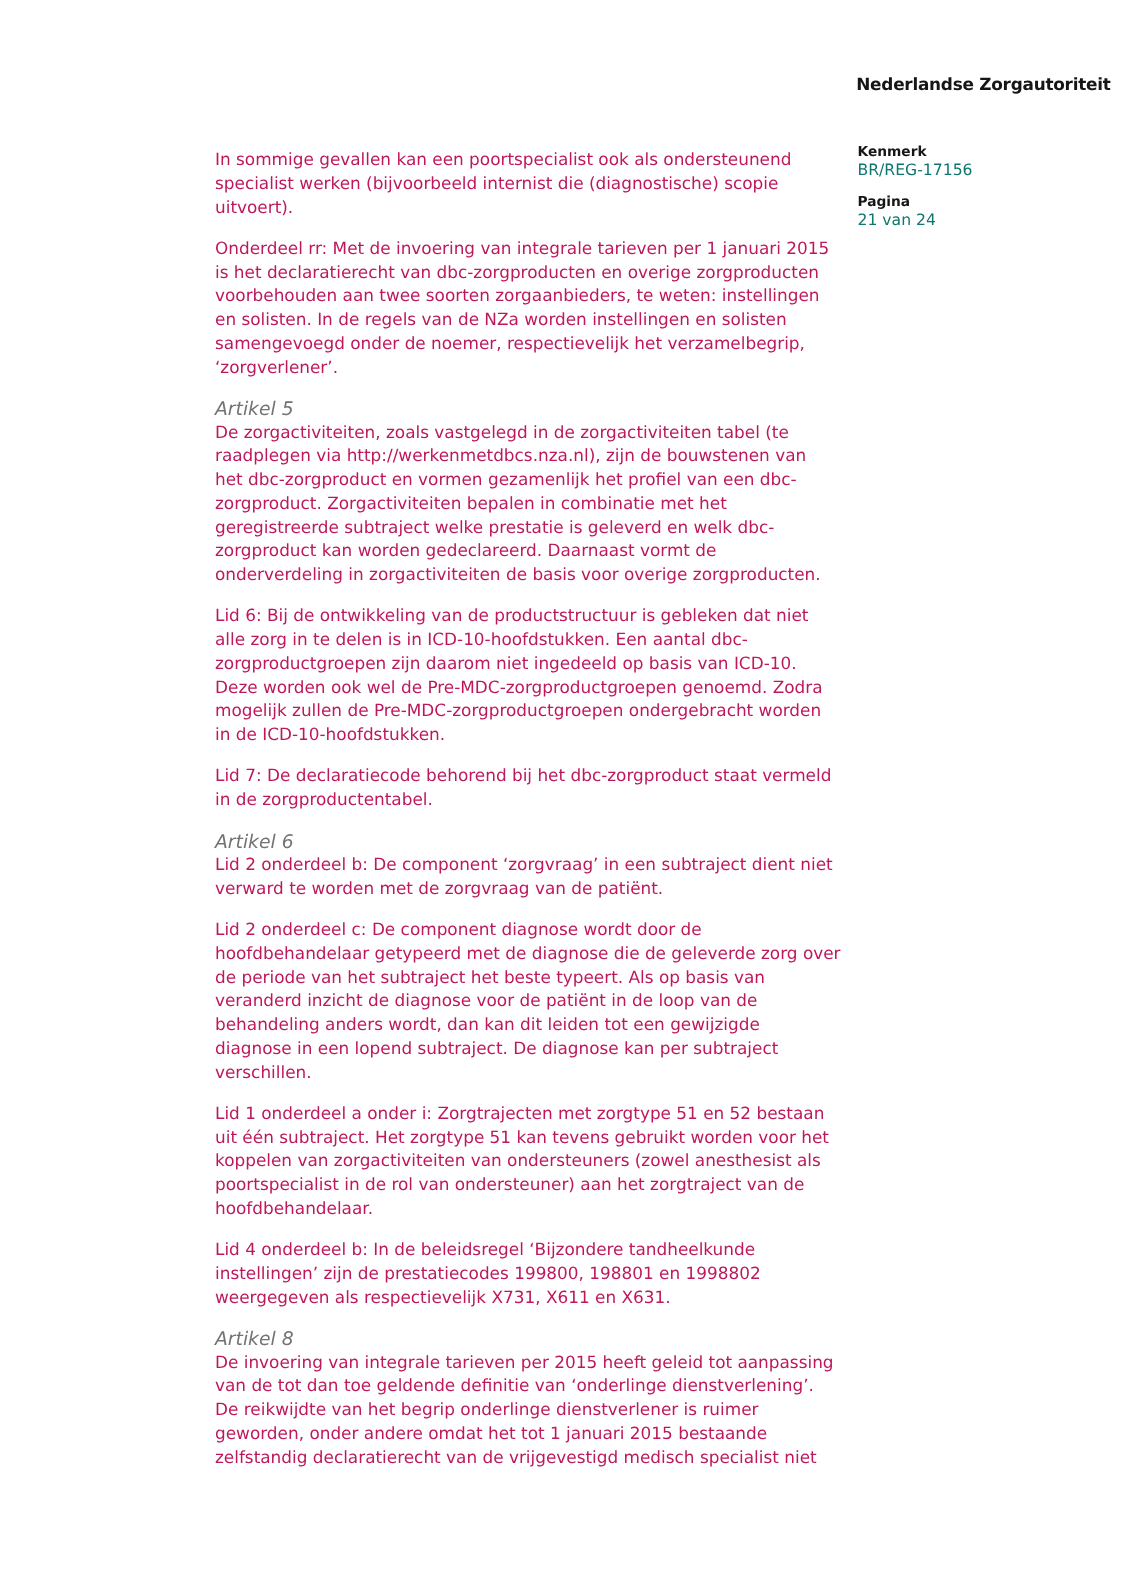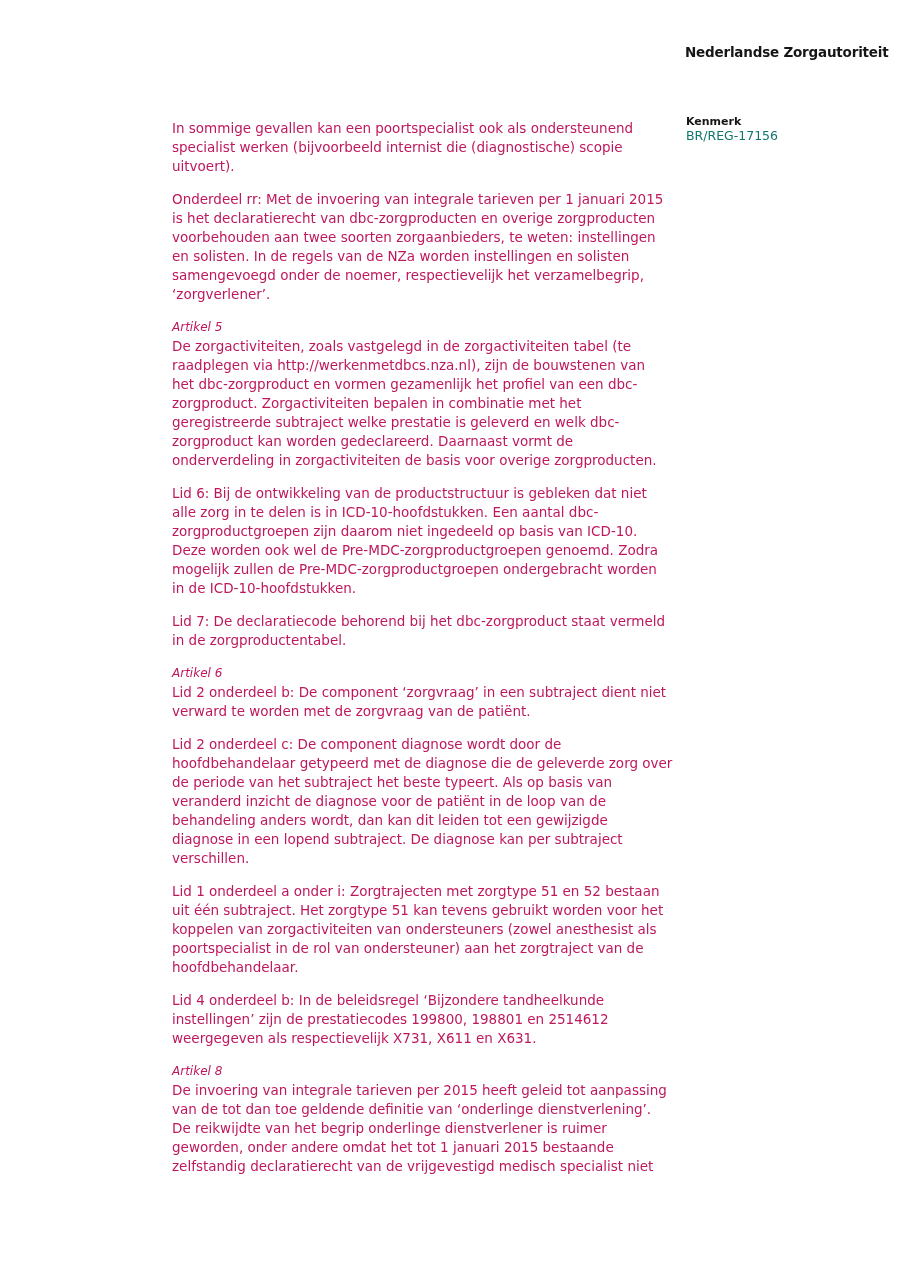--- a/index.html
+++ b/index.html
@@ -16,21 +16,21 @@
     overflow: hidden;
   }
   .page {
     position: absolute;
     inset: 0;
     background: #ffffff;
   }
   .brand {
     position: absolute;
     left: 685px;
-    top: 44px;
+    top: 60px;
     font-size: 13.5px;
     font-weight: bold;
     letter-spacing: -0.2px;
     color: #161616;
     white-space: nowrap;
   }
   .meta-block {
     position: absolute;
     left: 686px;
     top: 115px;
@@ -58,39 +58,43 @@
     width: 516px;
   }
   .para {
     font-size: 13.5px;
     line-height: 19px;
     margin: 0 0 14px 0;
     white-space: pre-line;
     color: #be185d;
   }
   .heading {
-    font-size: 12px;
+    font-size: 15px;
     line-height: 19px;
     font-style: italic;
     margin: 0;
     white-space: pre-line;
-    color: #be185d;
+    color: #737373;
   }
 </style>
 </head>
 <body>
 
 <div class="page">
 
   <div class="brand">Nederlandse Zorgautoriteit</div>
 
   <div class="meta-block">
     <div class="meta-field">
       <div class="meta-label">Kenmerk</div>
       <div class="meta-value">BR/REG-17156</div>
+    </div>
+    <div class="meta-field">
+      <div class="meta-label">Pagina</div>
+      <div class="meta-value">21 van 24</div>
     </div>
   </div>
 
   <div class="body-column">
     <div class="para">In sommige gevallen kan een poortspecialist ook als ondersteunend
 specialist werken (bijvoorbeeld internist die (diagnostische) scopie
 uitvoert).</div>
     <div class="para">Onderdeel rr: Met de invoering van integrale tarieven per 1 januari 2015
 is het declaratierecht van dbc-zorgproducten en overige zorgproducten
 voorbehouden aan twee soorten zorgaanbieders, te weten: instellingen
@@ -122,21 +126,21 @@
 veranderd inzicht de diagnose voor de patiënt in de loop van de
 behandeling anders wordt, dan kan dit leiden tot een gewijzigde
 diagnose in een lopend subtraject. De diagnose kan per subtraject
 verschillen.</div>
     <div class="para">Lid 1 onderdeel a onder i: Zorgtrajecten met zorgtype 51 en 52 bestaan
 uit één subtraject. Het zorgtype 51 kan tevens gebruikt worden voor het
 koppelen van zorgactiviteiten van ondersteuners (zowel anesthesist als
 poortspecialist in de rol van ondersteuner) aan het zorgtraject van de
 hoofdbehandelaar.</div>
     <div class="para">Lid 4 onderdeel b: In de beleidsregel ‘Bijzondere tandheelkunde
-instellingen’ zijn de prestatiecodes 199800, 198801 en 2514612
+instellingen’ zijn de prestatiecodes 199800, 198801 en 1998802
 weergegeven als respectievelijk X731, X611 en X631.</div>
     <div class="heading">Artikel 8</div>
     <div class="para">De invoering van integrale tarieven per 2015 heeft geleid tot aanpassing
 van de tot dan toe geldende definitie van ‘onderlinge dienstverlening’.
 De reikwijdte van het begrip onderlinge dienstverlener is ruimer
 geworden, onder andere omdat het tot 1 januari 2015 bestaande
 zelfstandig declaratierecht van de vrijgevestigd medisch specialist niet</div>
   </div>
 
 </div>

